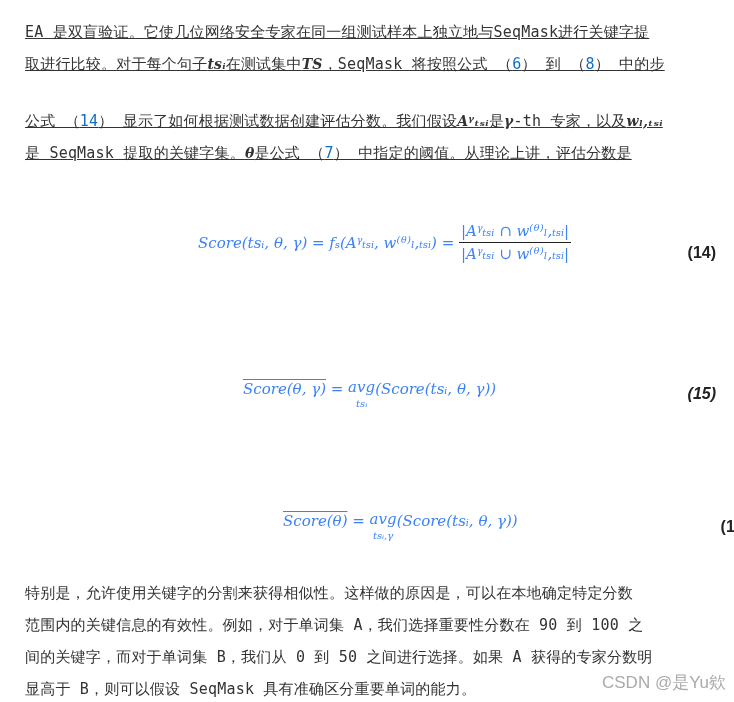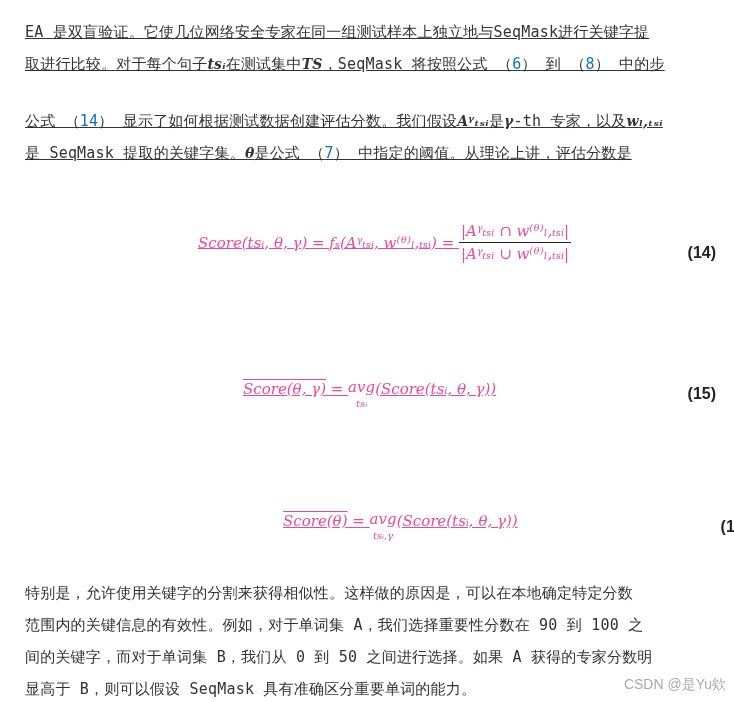--- a/index.html
+++ b/index.html
@@ -2,29 +2,29 @@
 <html><head>
 <meta charset="utf-8">
 <style>
   html, body { margin: 0; padding: 0; background: #ffffff; }
   body { width: 734px; height: 702px; position: relative; overflow: hidden;
          font-family: "DejaVu Sans Mono", "Liberation Mono", monospace; color: #333333; }
   .para { position: absolute; left: 25px; width: 690px; font-size: 15px; line-height: 32px; color: #333; letter-spacing: 0.2px; }
   .ref { color: #0f6fc6; }
   .math { font-family: "DejaVu Serif", "Liberation Serif", serif; font-style: italic; font-weight: bold; font-size: 14px; }
   .eq { position: absolute; left: 0; width: 734px; height: 60px; }
-  .eq-body { position: absolute; font-family: "DejaVu Serif", "Liberation Serif", serif; font-style: italic; font-size: 15px; color: #ec4899; white-space: nowrap; text-decoration: underline; }
+  .eq-body { position: absolute; font-family: "DejaVu Serif", "Liberation Serif", serif; font-style: italic; font-size: 15px; color: #3b82f6; white-space: nowrap; }
   .eq-num { position: absolute; right: 18px; font-family: "Liberation Sans", sans-serif; font-weight: bold; font-size: 16px; color: #222; }
   .frac { display: inline-block; vertical-align: middle; text-align: center; }
   .frac .num { display: block; border-bottom: 1px solid #222; padding: 0 2px 2px; }
   .frac .den { display: block; padding-top: 2px; }
   .over { text-decoration: overline; }
   .under { display: inline-block; text-align: center; vertical-align: top; line-height: 1; }
   .under .lim { display: block; font-size: 10px; margin-top: 4px; }
-  .watermark { position: absolute; right: 8px; bottom: 8px; font-family: "Liberation Sans", sans-serif; font-size: 14px; color: #aaaaaa; }
+  .watermark { position: absolute; right: 8px; bottom: 8px; font-family: "Liberation Sans", sans-serif; font-size: 17px; color: #aaaaaa; }
 </style>
 </head>
 <body>
 
 <div class="para" style="top:16px;text-decoration:underline;">
   <div>EA 是双盲验证。它使几位网络安全专家在同一组测试样本上独立地与SeqMask进行关键字提</div>
   <div>
     <span>取进行比较。对于每个句子</span><span class="math">tsᵢ</span><span>在测试集中</span><span class="math">TS</span><span>，SeqMask 将按照公式 （</span><span class="ref">6</span><span>） 到 （</span><span class="ref">8</span><span>） 中的步</span>
   </div>
 </div>
@@ -42,21 +42,21 @@
   <div class="eq-body" style="left:198px; top:0;">
     <span style="vertical-align:middle;">Score(tsᵢ, θ, γ) = fₛ(Aᵞₜₛᵢ, w⁽ᶿ⁾ₗ,ₜₛᵢ) = </span><span class="frac"><span class="num">|Aᵞₜₛᵢ ∩ w⁽ᶿ⁾ₗ,ₜₛᵢ|</span><span class="den">|Aᵞₜₛᵢ ∪ w⁽ᶿ⁾ₗ,ₜₛᵢ|</span></span>
   </div>
   <div class="eq-num" style="top:22px;">(14)</div>
 </div>
 
 <div class="eq" style="top:380px;">
   <div class="eq-body" style="left:243px; top:0;">
     <span class="over">Score(θ, γ)</span><span> = </span><span class="under"><span>avg</span><span class="lim">tsᵢ</span></span><span>(Score(tsᵢ, θ, γ))</span>
   </div>
-  <div class="eq-num" style="top:5px;">(15)</div>
+  <div class="eq-num" style="top:5px;font-style:italic;">(15)</div>
 </div>
 
 <div class="eq" style="top:512px;margin-left:33px;">
   <div class="eq-body" style="left:250px; top:0;">
     <span class="over">Score(θ)</span><span> = </span><span class="under"><span>avg</span><span class="lim">tsᵢ,γ</span></span><span>(Score(tsᵢ, θ, γ))</span>
   </div>
   <div class="eq-num" style="top:6px;">(13)</div>
 </div>
 
 <div class="para" style="top:577px;">

